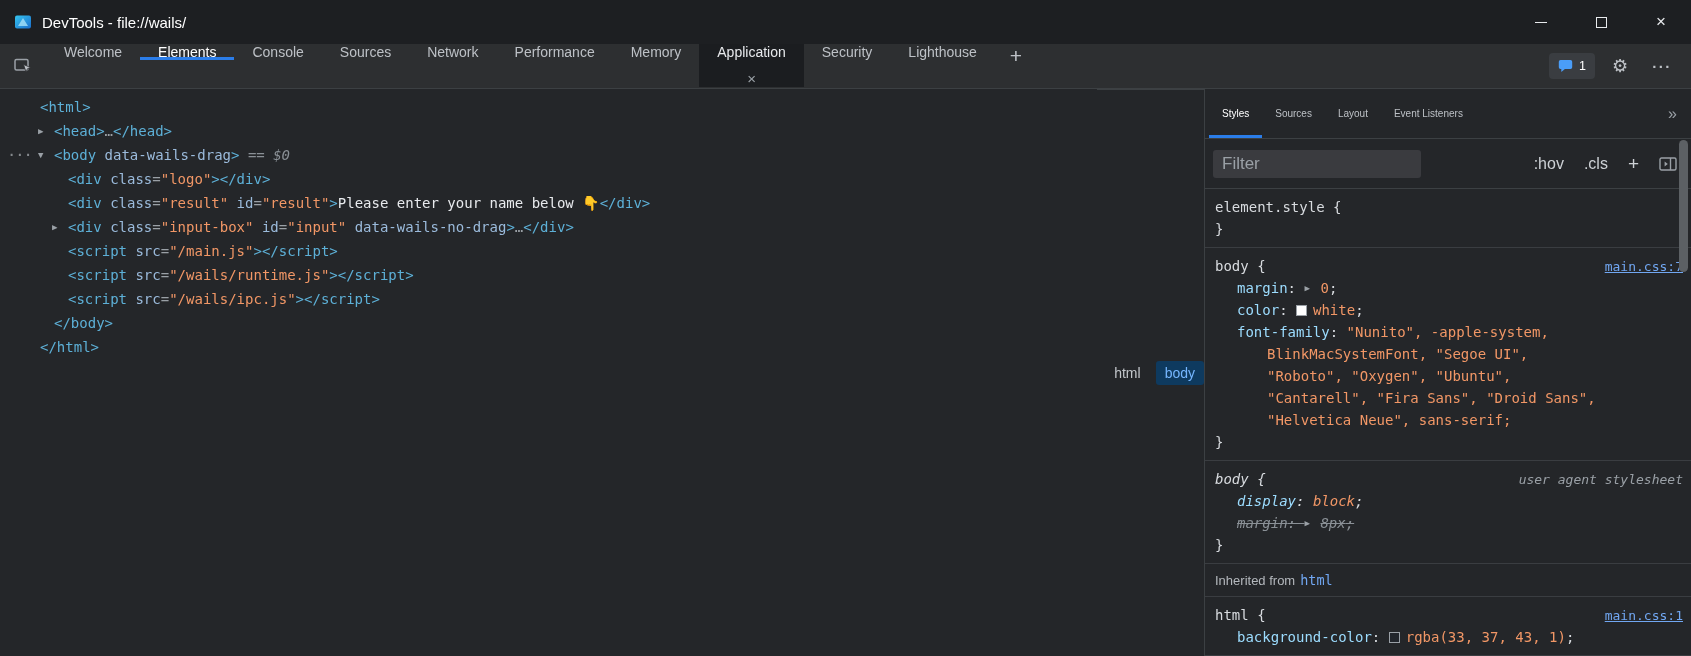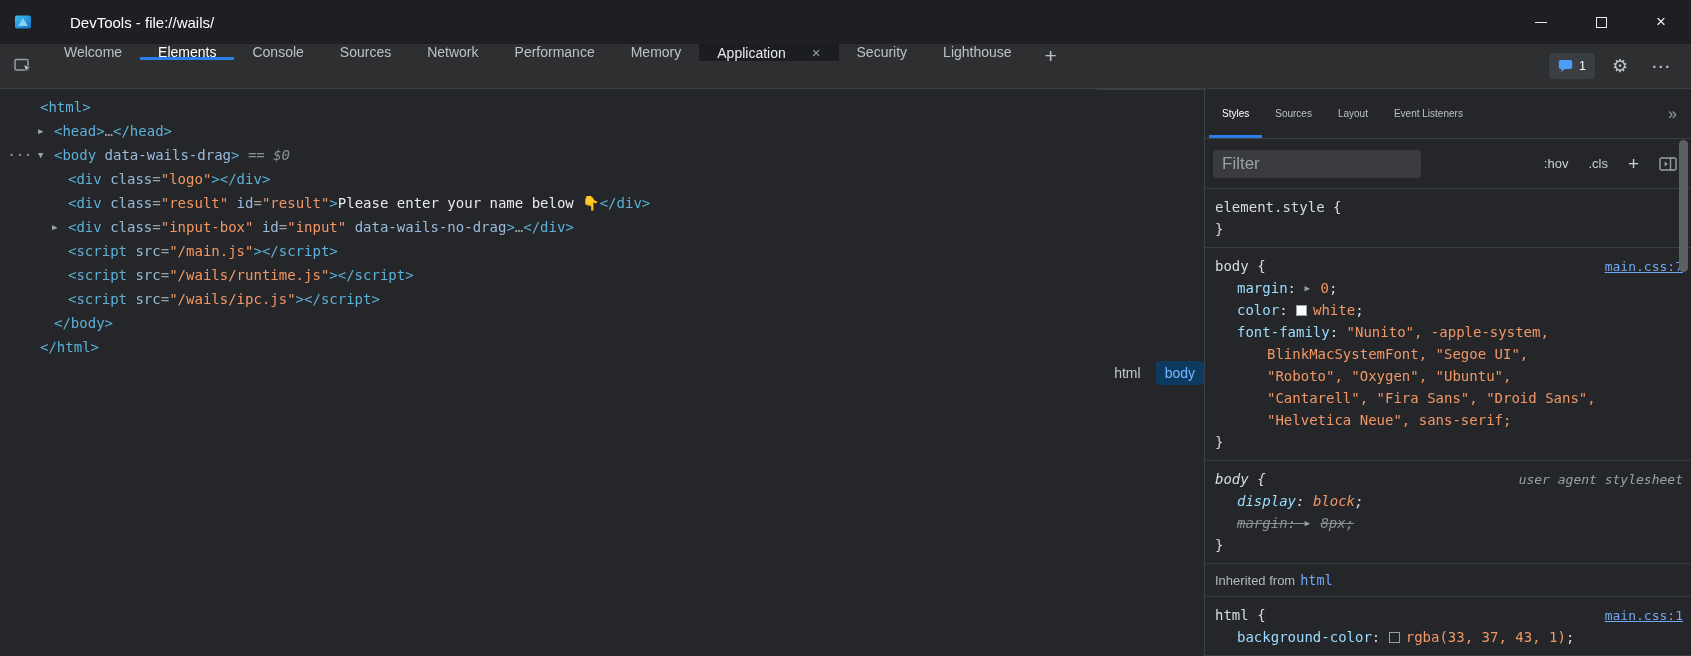--- a/index.html
+++ b/index.html
@@ -9,42 +9,41 @@
     font-family: "Liberation Sans", sans-serif;
     color: #e8eaed;
     -webkit-font-smoothing: antialiased;
   }
   .window { width: 1691px; height: 656px; display: flex; flex-direction: column; }
 
   
   .titlebar {
     height: 44px; background: #1d1f22; display: flex; align-items: center;
     flex: 0 0 44px;
-    gap: 28px;
   }
   .app-icon { margin: 0 10px 0 14px; display: flex; align-items: center; }
   .title-text { font-size: 15px; color: #ffffff; }
   .win-controls { margin-left: auto; display: flex; height: 100%; }
   .win-btn { width: 60px; height: 100%; display: flex; align-items: center; justify-content: center; color: #e8eaed; font-size: 17px; }
   .min-shape { width: 12px; height: 1px; background: #e8eaed; display: inline-block; }
   .max-shape { width: 11px; height: 11px; border: 1px solid #e8eaed; display: inline-block; }
 
   
   .toolbar {
     height: 45px; flex: 0 0 45px; background: #2d2f31; border-bottom: 1px solid #3c4043;
     display: flex; align-items: stretch;
   }
   .inspect-btn { width: 46px; display: flex; align-items: center; justify-content: center; }
   .tabstrip { display: flex; align-items: flex-start; }
   .tab {
     padding: 0 18px; display: flex; align-items: center; font-size: 14px; color: #bdc1c6;
     white-space: nowrap; position: relative;
   }
   .tab.active { color: #ffffff; box-shadow: inset 0 -3px 0 #2b7de9; }
-  .tab.app-tab { background: #1b1d20; color: #e8eaed; gap: 26px; }
+  .tab.app-tab { background: #1b1d20; color: #e8eaed; gap: 10px; flex-direction: column; }
   .tab-close { color: #9aa0a6; font-size: 15px; }
   .add-tab-btn { width: 42px; display: flex; align-items: center; justify-content: center; color: #bdc1c6; font-size: 21px; }
   .toolbar-right { margin-left: auto; display: flex; align-items: center; gap: 8px; padding-right: 12px; }
   .issues-chip {
     height: 26px; background: #3a3d41; border-radius: 4px; display: flex; align-items: center;
     gap: 6px; padding: 0 9px;
   }
   .issues-count { font-size: 12.5px; color: #ffffff; }
   .icon-btn { width: 34px; height: 34px; display: flex; align-items: center; justify-content: center; color: #bdc1c6; }
   .gear-glyph { font-size: 18px; }
@@ -105,21 +104,21 @@
 
   .filter-row {
     flex: 0 0 50px; display: flex; align-items: center; border-bottom: 1px solid #3c4043;
     padding: 0 14px 0 8px; gap: 20px;
   }
   .filter-input {
     width: 208px; height: 28px; background: #3a3b3f; border: none; border-radius: 3px;
     color: #e8eaed; padding: 0 9px; font-size: 17px; font-family: "Liberation Sans", sans-serif; outline: none;
   }
   .filter-input::placeholder { color: #9aa0a6; }
-  .txt-btn { color: #cdd1d5; font-size: 13px; margin-left: 0; }
+  .txt-btn { color: #cdd1d5; font-size: 16px; margin-left: 0; }
   .hov-btn { margin-left: auto; }
   .plus-btn { color: #cdd1d5; font-size: 19px; line-height: 1; }
   .sidebar-toggle { display: flex; align-items: center; }
 
   .styles-scroll {
     flex: 1; overflow: hidden;
     font-family: "DejaVu Sans Mono", "Liberation Mono", monospace; font-size: 14px;
   }
   .styles-scroll .code-line { line-height: 22px; white-space: pre; }
   .sec { border-bottom: 1px solid #3a3d41; padding: 7px 0 7px 10px; }

